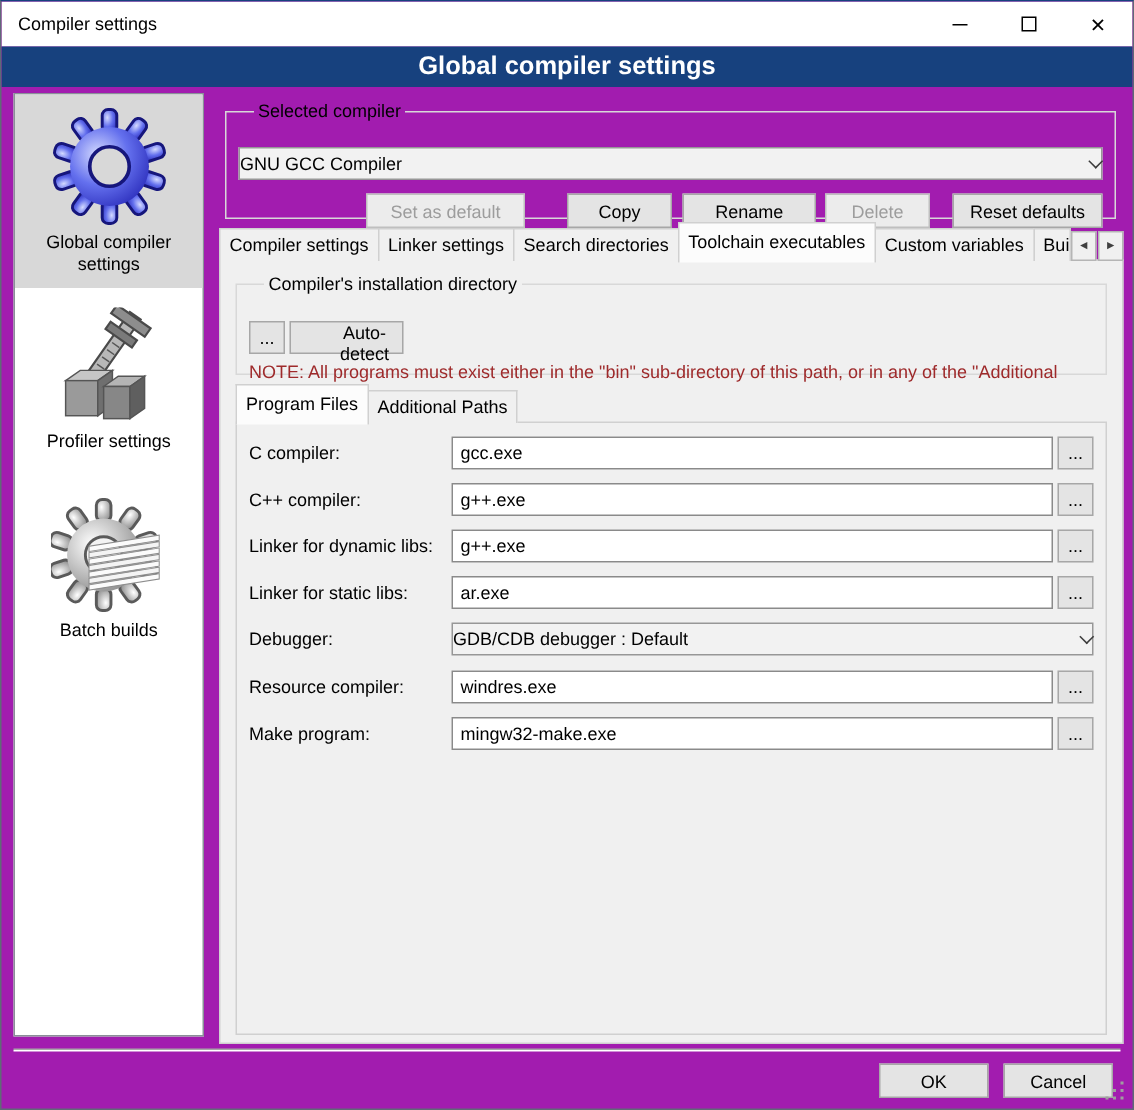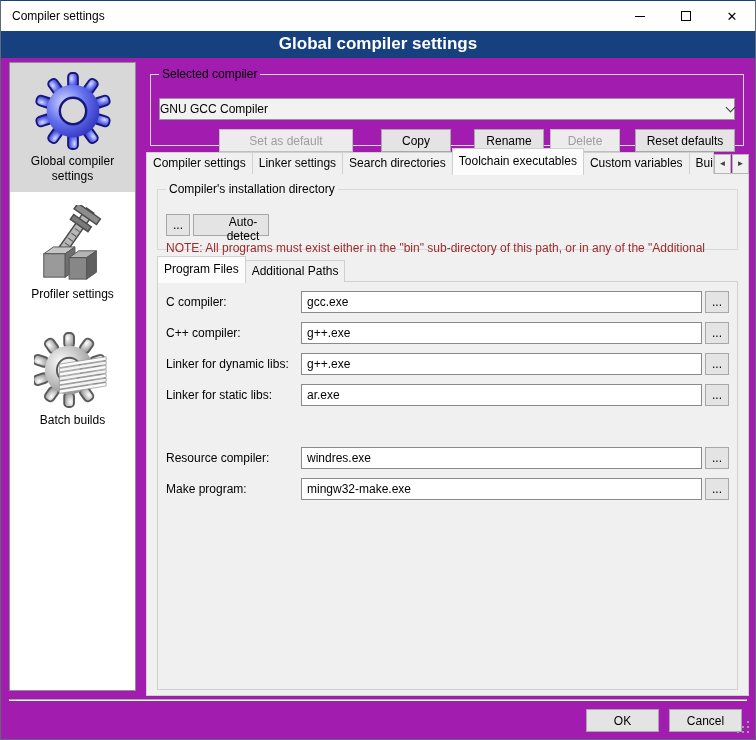--- a/index.html
+++ b/index.html
@@ -28,21 +28,21 @@
              background:#ffffff; border:1px solid #8a8f98; }
   .side-item { width:100%; text-align:center; padding:7px 2px 8px 2px; }
   .side-item.selected { background:#d8d8d8; }
   .side-icon { display:block; margin:2px auto 4px auto; }
   .side-label { display:block; font-size:12px; line-height:15px; }
 
   
   .content { position:absolute; left:145px; top:60px; width:603px; height:636px; }
 
   fieldset { border:1px solid #d8d8d8; position:relative; }
-  legend { font-size:12px; margin-left:8px; padding:0 3px; }
+  legend { font-size:12px; margin-left:18px; padding:0 3px; }
 
   .compiler-group { position:absolute; left:4px; top:6px; width:594px; height:79px; }
   .combo { background:#f2f2f2; border:1px solid #979797; display:flex; align-items:center;
            padding:0 0; height:22px; }
   .combo-main { position:absolute; left:8px; right:8px; top:17px; }
   .combo-text { flex:1; white-space:nowrap; overflow:hidden; }
   .chev { width:7px; height:7px; border-right:1px solid #3c3c3c; border-bottom:1px solid #3c3c3c;
           transform:rotate(45deg); margin-top:-4px; flex:none; }
 
   .btn { background:#e4e4e4; border:1px solid #a7a7a7; font-family:inherit; font-size:12px;
@@ -204,23 +204,23 @@
 
   <div class="content">
 
     <fieldset class="compiler-group">
       <legend>Selected compiler</legend>
       <div class="combo combo-main">
         <span class="combo-text">GNU GCC Compiler</span>
         <span class="chev"></span>
       </div>
       <div class="btn-row">
-        <button class="btn disabled" style="width:134px;">Set as default</button>
+        <button class="btn disabled" style="width:106px;">Set as default</button>
         <button class="btn" style="width:70px;margin-left:28px;">Copy</button>
-        <button class="btn" style="width:70px;margin-left:23px;">Rename</button>
+        <button class="btn" style="width:89px;margin-left:7px;">Rename</button>
         <button class="btn disabled" style="width:70px;margin-left:6px;">Delete</button>
         <button class="btn" style="width:100px;margin-left:15px;">Reset defaults</button>
       </div>
     </fieldset>
 
     <div class="tabstrip">
       <div class="tab">Compiler settings</div>
       <div class="tab">Linker settings</div>
       <div class="tab">Search directories</div>
       <div class="tab active">Toolchain executables</div>
@@ -275,20 +275,27 @@
         </div>
 
         <div class="frow" style="top:102px;">
           <span class="flabel">Linker for static libs:</span>
           <div class="finput">
               <span>ar.exe</span>
             </div>
           <button class="btn fbrowse">...</button>
         </div>
 
+        <div class="frow" style="top:133px;">
+          <span class="flabel">Debugger:</span>
+          <div class="combo fcombo">
+            <span class="combo-text">GDB/CDB debugger : Default</span>
+            <span class="chev"></span>
+          </div>
+        </div>
 
         <div class="frow" style="top:165px;">
           <span class="flabel">Resource compiler:</span>
           <div class="finput">
               <span>windres.exe</span>
             </div>
           <button class="btn fbrowse">...</button>
         </div>
 
         <div class="frow" style="top:196px;">

